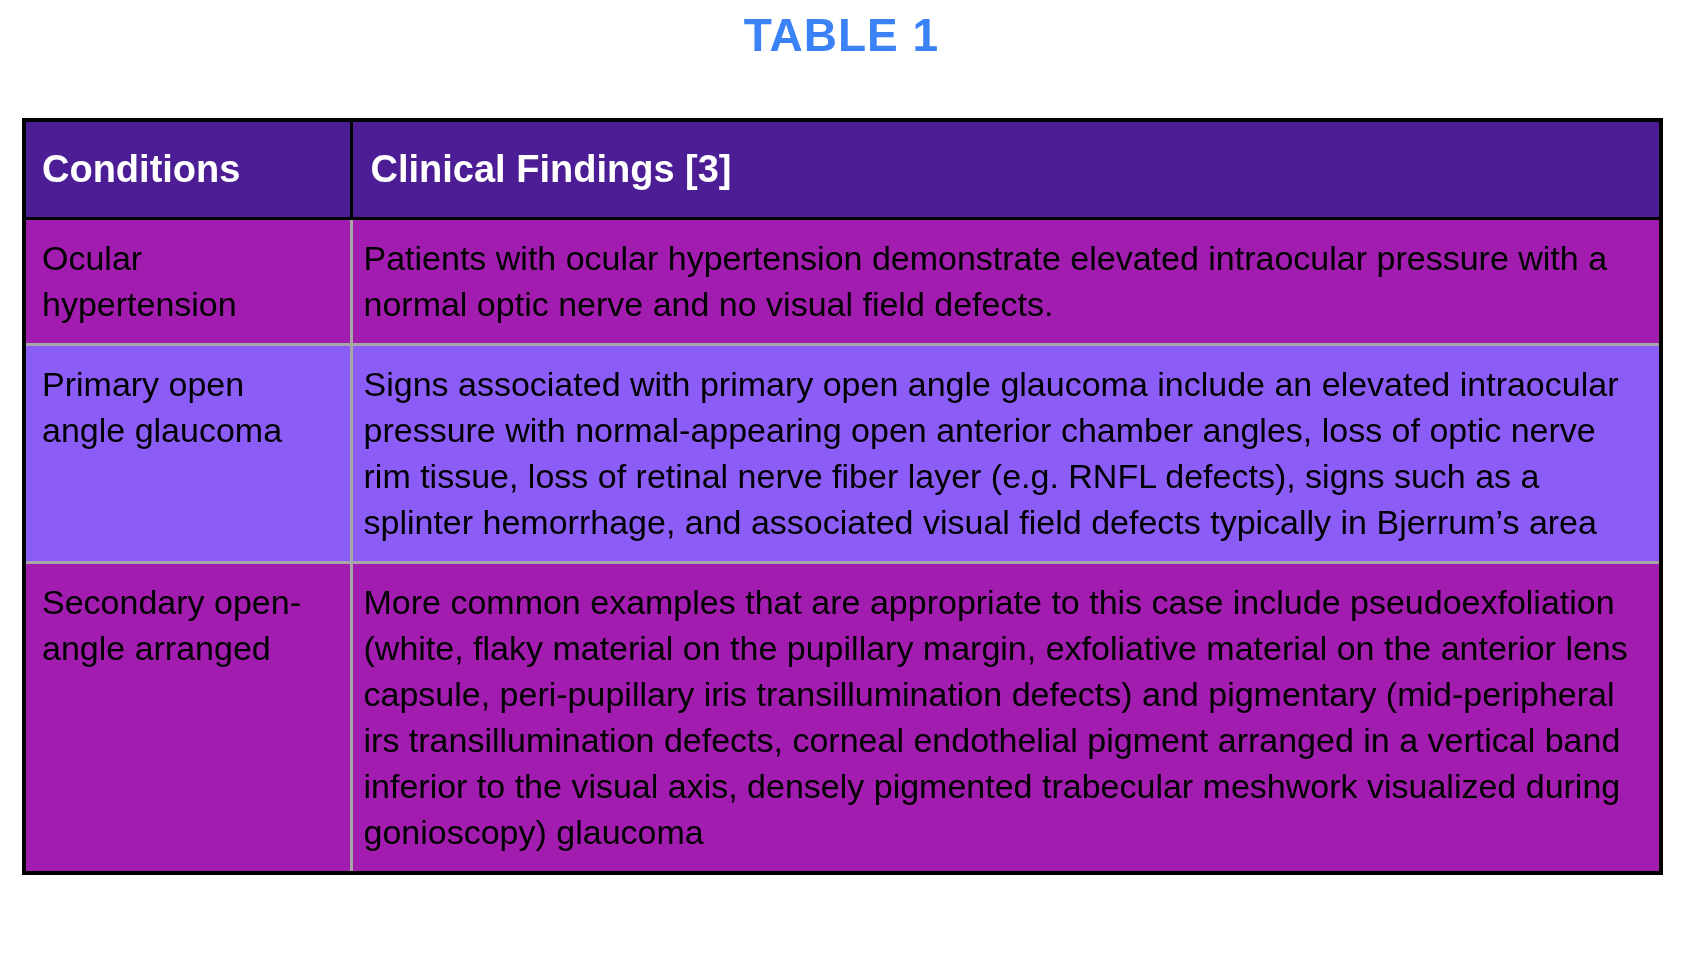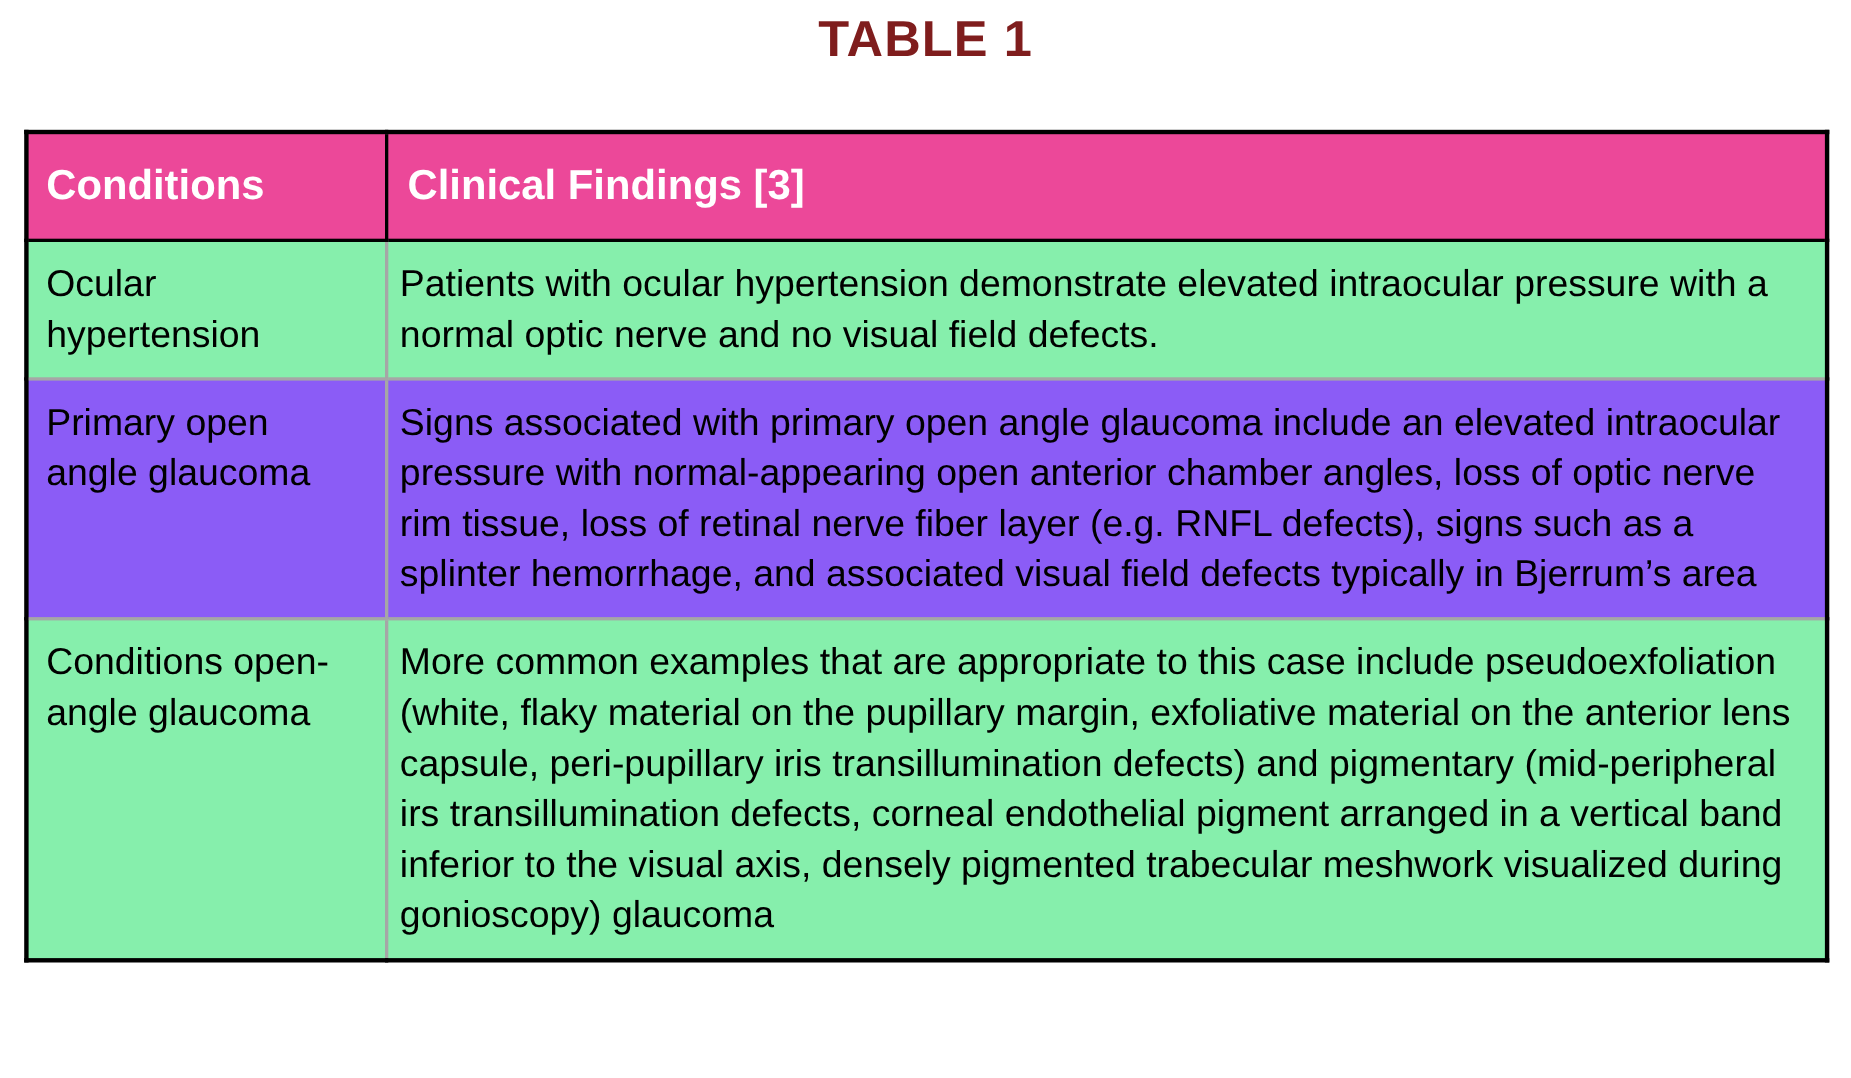--- a/index.html
+++ b/index.html
@@ -16,35 +16,35 @@
     width: 1683px;
     height: 980px;
     position: relative;
   }
   .title {
     text-align: center;
     font-size: 46px;
     font-weight: 800;
     letter-spacing: 1px;
     padding-top: 8px;
-    color: #7f1d1d;
+    color: #3b82f6;
   }
   table.clinical-table {
     border-collapse: collapse;
     table-layout: fixed;
     width: 1637px;
     margin-left: 22px;
     margin-top: 56px;
     border: 4px solid #000000;
   }
   col.c-cond { width: 327px; }
   col.c-find { width: 1310px; }
 
   th {
-    background: #ec4899;
+    background: #4c1d95;
     color: #ffffff;
     font-size: 38px;
     font-weight: bold;
     text-align: left;
     vertical-align: middle;
     height: 95px;
     border: 3px solid #000000;
     padding: 0 10px 0 16px;
   }
   th.find-h { padding-left: 18px; }
@@ -60,21 +60,21 @@
     padding-right: 46px;
   }
   td.find {
     padding-left: 11px;
     padding-right: 26px;
   }
   tr.alt td {
     background: #8b5cf6;
   }
   tr.plain td {
-    background: #86efac;
+    background: #a21caf;
   }
 </style>
 </head>
 <body>
 
 <div class="page">
 
   <div class="title">TABLE 1</div>
 
   <table class="clinical-table">
@@ -91,19 +91,19 @@
     <tbody>
       <tr class="plain">
         <td class="cond">Ocular hypertension</td>
         <td class="find">Patients with ocular hypertension demonstrate elevated intraocular pressure with a normal optic nerve and no visual field defects.</td>
       </tr>
       <tr class="alt">
         <td class="cond">Primary open angle glaucoma</td>
         <td class="find">Signs associated with primary open angle glaucoma include an elevated intraocular pressure with normal-appearing open anterior chamber angles, loss of optic nerve rim tissue, loss of retinal nerve fiber layer (e.g. RNFL defects), signs such as a splinter hemorrhage, and associated visual field defects typically in Bjerrum’s area</td>
       </tr>
       <tr class="plain">
-        <td class="cond">Conditions open-angle glaucoma</td>
+        <td class="cond">Secondary open-angle arranged</td>
         <td class="find">More common examples that are appropriate to this case include pseudoexfoliation (white, flaky material on the pupillary margin, exfoliative material on the anterior lens capsule, peri-pupillary iris transillumination defects) and pigmentary (mid-peripheral irs transillumination defects, corneal endothelial pigment arranged in a vertical band inferior to the visual axis, densely pigmented trabecular meshwork visualized during gonioscopy) glaucoma</td>
       </tr>
     </tbody>
   </table>
 
 </div>
 
 </body></html>

